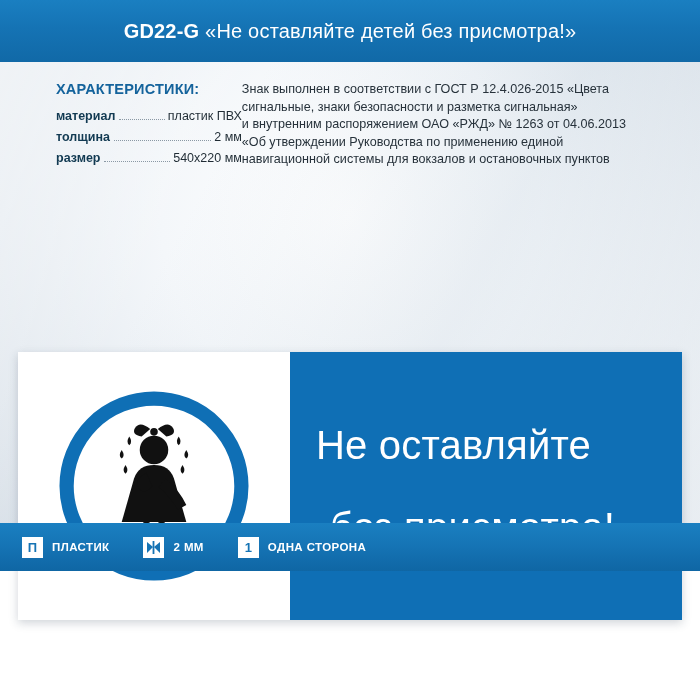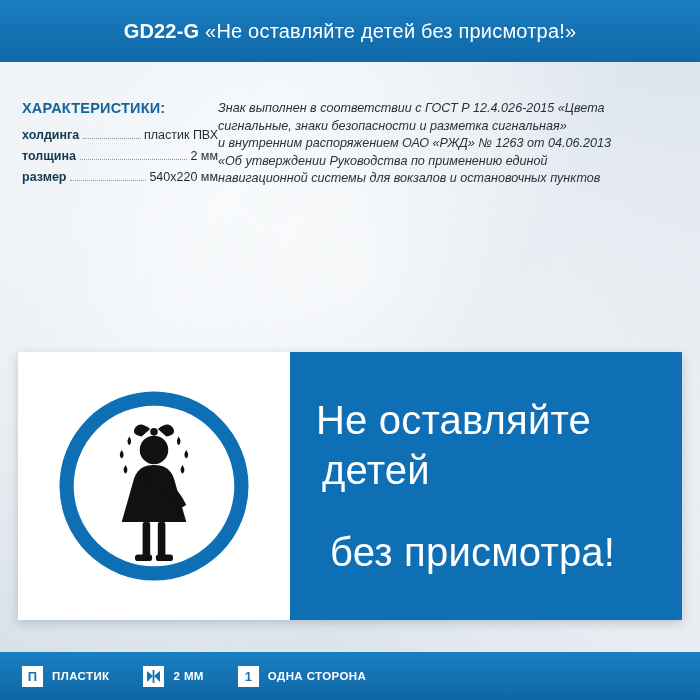--- a/index.html
+++ b/index.html
@@ -5,21 +5,21 @@
   * { box-sizing: border-box; }
   html, body { margin: 0; padding: 0; }
   body {
     width: 700px; height: 700px;
     font-family: "Liberation Sans", sans-serif;
     background: #ffffff;
     overflow: hidden;
   }
   .page {
     position: relative;
-    width: 700px; height: 700px;
+    width: 700px; height: 571px;
     background:
       radial-gradient(circle at 50% 38%, #ffffff 0%, #f4f7fa 38%, #e4eaf0 70%, #d6dee6 100%);
     border-radius: 9px;
   }
   
   .page::after {
     content: "";
     position: absolute; inset: 0;
     background: linear-gradient(118deg, rgba(255,255,255,0.55) 0%, rgba(255,255,255,0.0) 30%, rgba(190,205,218,0.25) 62%, rgba(255,255,255,0.45) 100%);
     pointer-events: none;
@@ -37,23 +37,24 @@
     color: #ffffff;
     font-size: 20px;
     letter-spacing: 0.2px;
     white-space: nowrap;
   }
   .header-title .code { font-weight: bold; }
   .header-title .name { font-weight: normal; }
 
   
   .info {
-    position: absolute; top: 100px; left: 0; width: 700px;
+    position: absolute; top: 81px; left: 0; width: 700px;
     display: flex;
     z-index: 2;
+    padding-left: 34px;
   }
   .col-specs { width: 218px; padding-left: 22px; }
   .col-desc  { width: 482px; padding-right: 22px; }
 
   .sec-title {
     color: #14639c;
     font-size: 14.5px;
     font-weight: bold;
     margin: 0 0 12px 0;
     letter-spacing: 0.2px;
@@ -73,21 +74,20 @@
     margin: 0 3px 3px 4px;
     border-bottom: 1px dotted #8a98a4;
     min-width: 10px;
   }
   .spec-value { color: #1f2b34; }
 
   .desc-text {
     font-size: 12.6px;
     line-height: 17.6px;
     color: #27323b;
-    font-style: italic;
   }
   .desc-text div { white-space: nowrap; }
 
   
   .sign-wrap {
     position: absolute;
     left: 18px; top: 352px;
     width: 664px; height: 268px;
     box-shadow: 0 3px 9px rgba(40,60,80,0.22);
     display: flex;
@@ -157,21 +157,21 @@
       <span class="name">«Не оставляйте детей без присмотра!»</span>
     </div>
   </div>
 
   <div class="info">
 
     <div class="col-specs">
       <div class="sec-title">ХАРАКТЕРИСТИКИ:</div>
 
       <div class="spec-row">
-        <span class="spec-label">холдинга</span>
+        <span class="spec-label">материал</span>
         <span class="spec-dots"></span>
         <span class="spec-value">пластик ПВХ</span>
       </div>
 
       <div class="spec-row">
         <span class="spec-label">толщина</span>
         <span class="spec-dots"></span>
         <span class="spec-value">2 мм</span>
       </div>
 
@@ -225,21 +225,20 @@
 
           <rect x="80" y="172" width="18" height="7" rx="3"></rect>
           <rect x="102" y="172" width="18" height="7" rx="3"></rect>
         </g>
       </svg>
     </div>
 
     <div class="sign-right">
       <div class="sign-text">
         <div class="l1">Не оставляйте</div>
-        <div class="l2">детей</div>
         <div class="l3">без присмотра!</div>
       </div>
     </div>
 
   </div>
 
   <div class="footer">
 
     <div class="fitem">
       <div class="fbadge">

